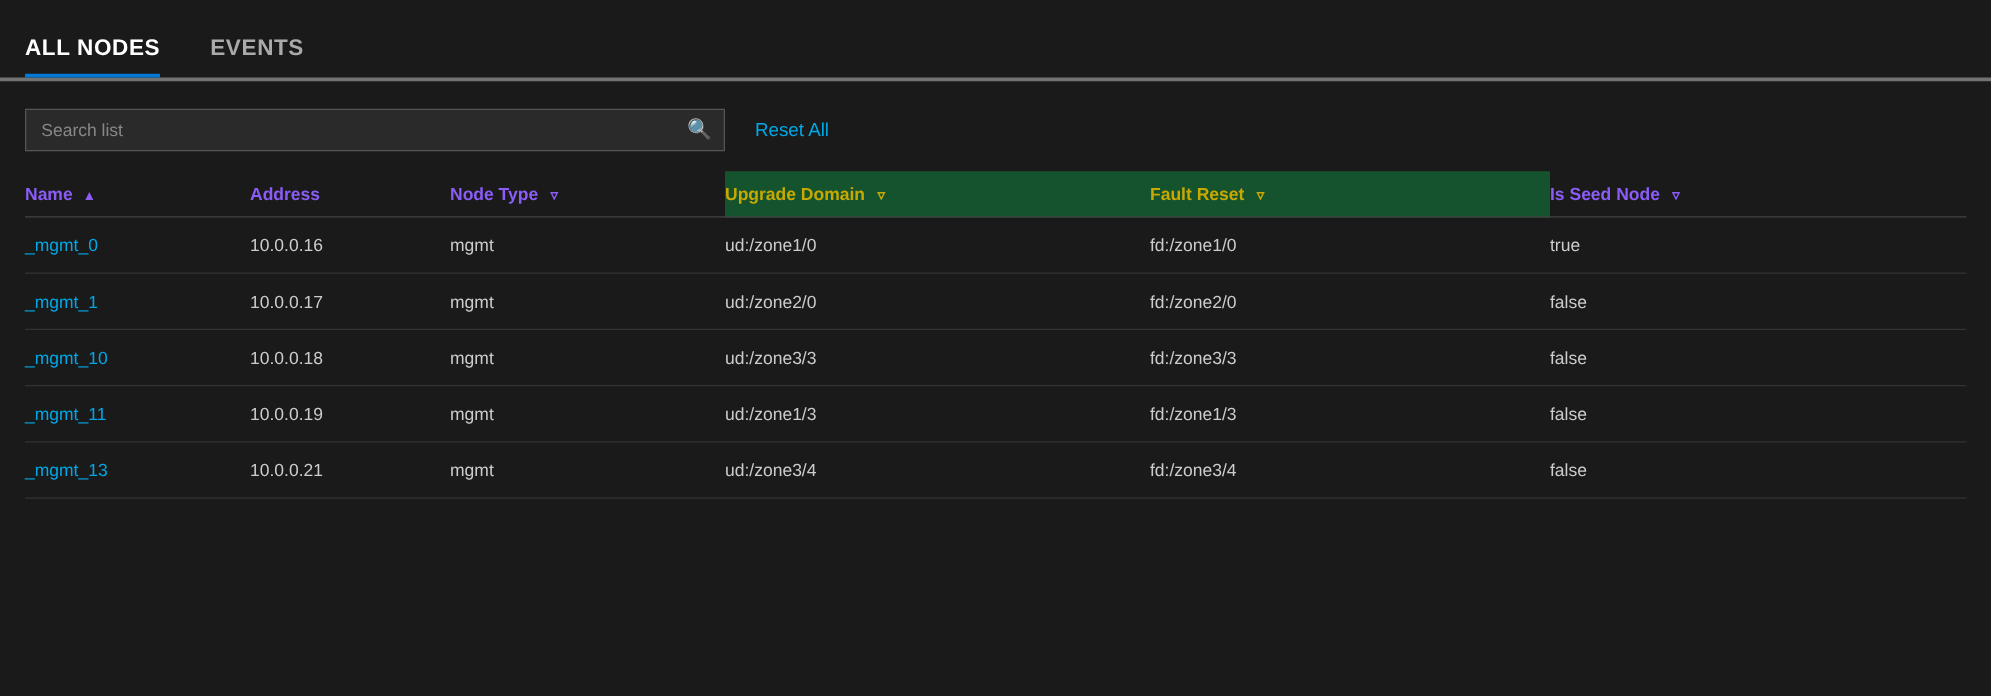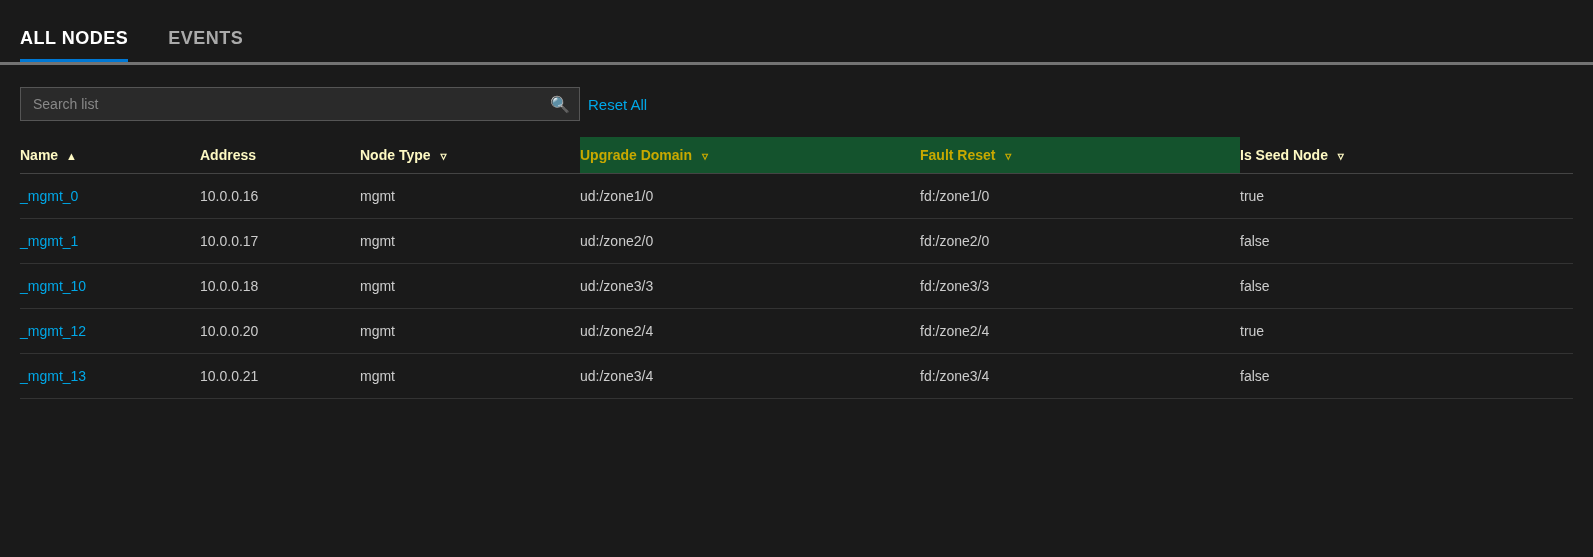--- a/index.html
+++ b/index.html
@@ -38,20 +38,21 @@
 
     .tab.active {
       color: #ffffff;
       border-bottom: 3px solid #0078d4;
     }
 
     .search-bar-row {
       display: flex;
       align-items: center;
       padding: 22px 20px 16px 20px;
+      gap: 16px;
     }
 
     .search-input-wrapper {
       position: relative;
       width: 560px;
     }
 
     .search-input {
       width: 100%;
       background-color: #2a2a2a;
@@ -97,21 +98,21 @@
 
     thead tr {
       border-bottom: 1px solid #444;
     }
 
     th {
       text-align: left;
       padding: 10px 12px 10px 0;
       font-weight: 600;
       font-size: 14px;
-      color: #fef9c3;
+      color: #8b5cf6;
       white-space: nowrap;
     }
 
     th.highlight {
       color: #c8a900;
       background-color: #14532d;
     }
 
     th .filter-icon {
       display: inline-block;
@@ -230,26 +231,26 @@
         </tr>
         <tr>
           <td class="name-cell col-name">_mgmt_10</td>
           <td class="address-cell col-address">10.0.0.18</td>
           <td class="type-cell col-nodetype">mgmt</td>
           <td class="domain-cell col-upgrade">ud:/zone3/3</td>
           <td class="domain-cell col-fault">fd:/zone3/3</td>
           <td class="seed-cell col-seed">false</td>
         </tr>
         <tr>
-          <td class="name-cell col-name">_mgmt_12</td>
-          <td class="address-cell col-address">10.0.0.20</td>
-          <td class="type-cell col-nodetype">mgmt</td>
-          <td class="domain-cell col-upgrade">ud:/zone2/4</td>
-          <td class="domain-cell col-fault">fd:/zone2/4</td>
-          <td class="seed-cell col-seed">true</td>
+          <td class="name-cell col-name">_mgmt_11</td>
+          <td class="address-cell col-address">10.0.0.19</td>
+          <td class="type-cell col-nodetype">mgmt</td>
+          <td class="domain-cell col-upgrade">ud:/zone1/3</td>
+          <td class="domain-cell col-fault">fd:/zone1/3</td>
+          <td class="seed-cell col-seed">false</td>
         </tr>
         <tr>
           <td class="name-cell col-name">_mgmt_13</td>
           <td class="address-cell col-address">10.0.0.21</td>
           <td class="type-cell col-nodetype">mgmt</td>
           <td class="domain-cell col-upgrade">ud:/zone3/4</td>
           <td class="domain-cell col-fault">fd:/zone3/4</td>
           <td class="seed-cell col-seed">false</td>
         </tr>
       </tbody>

